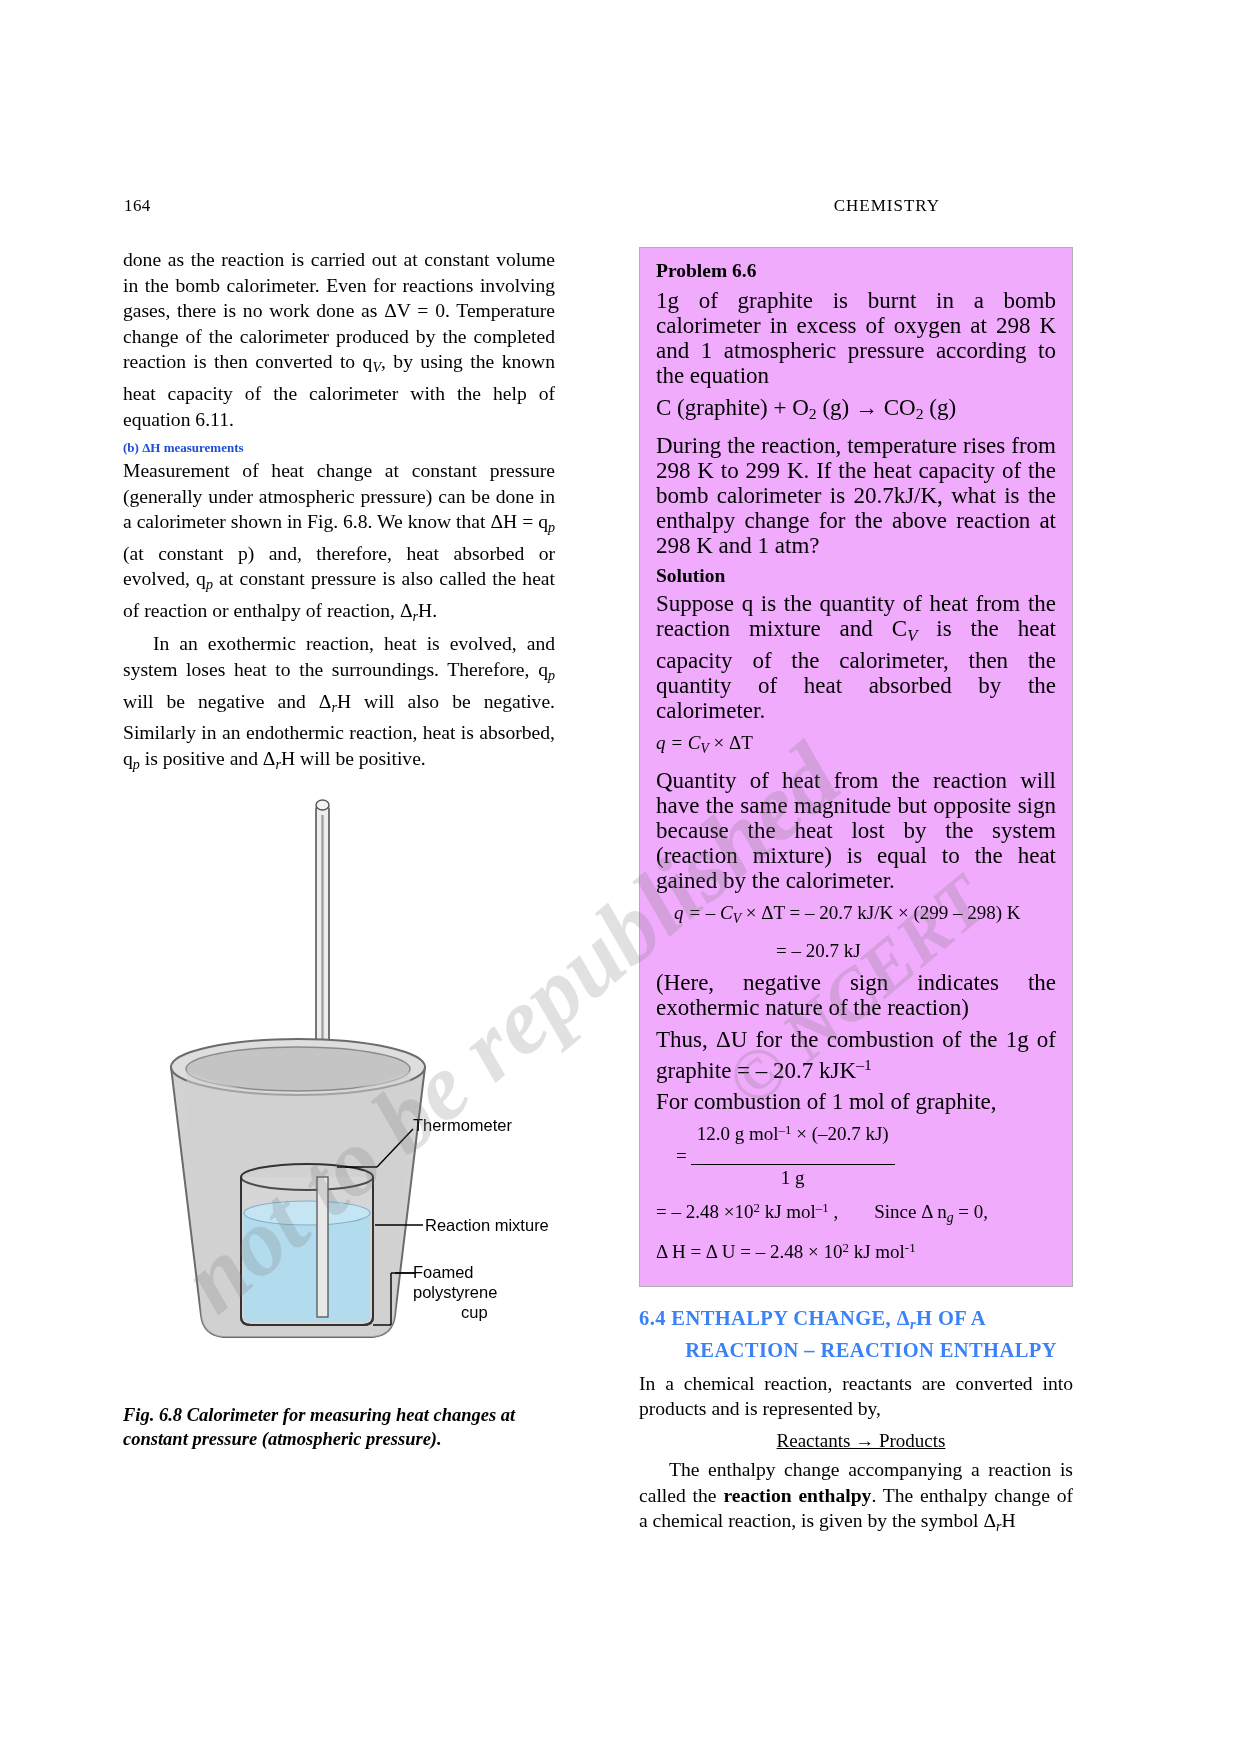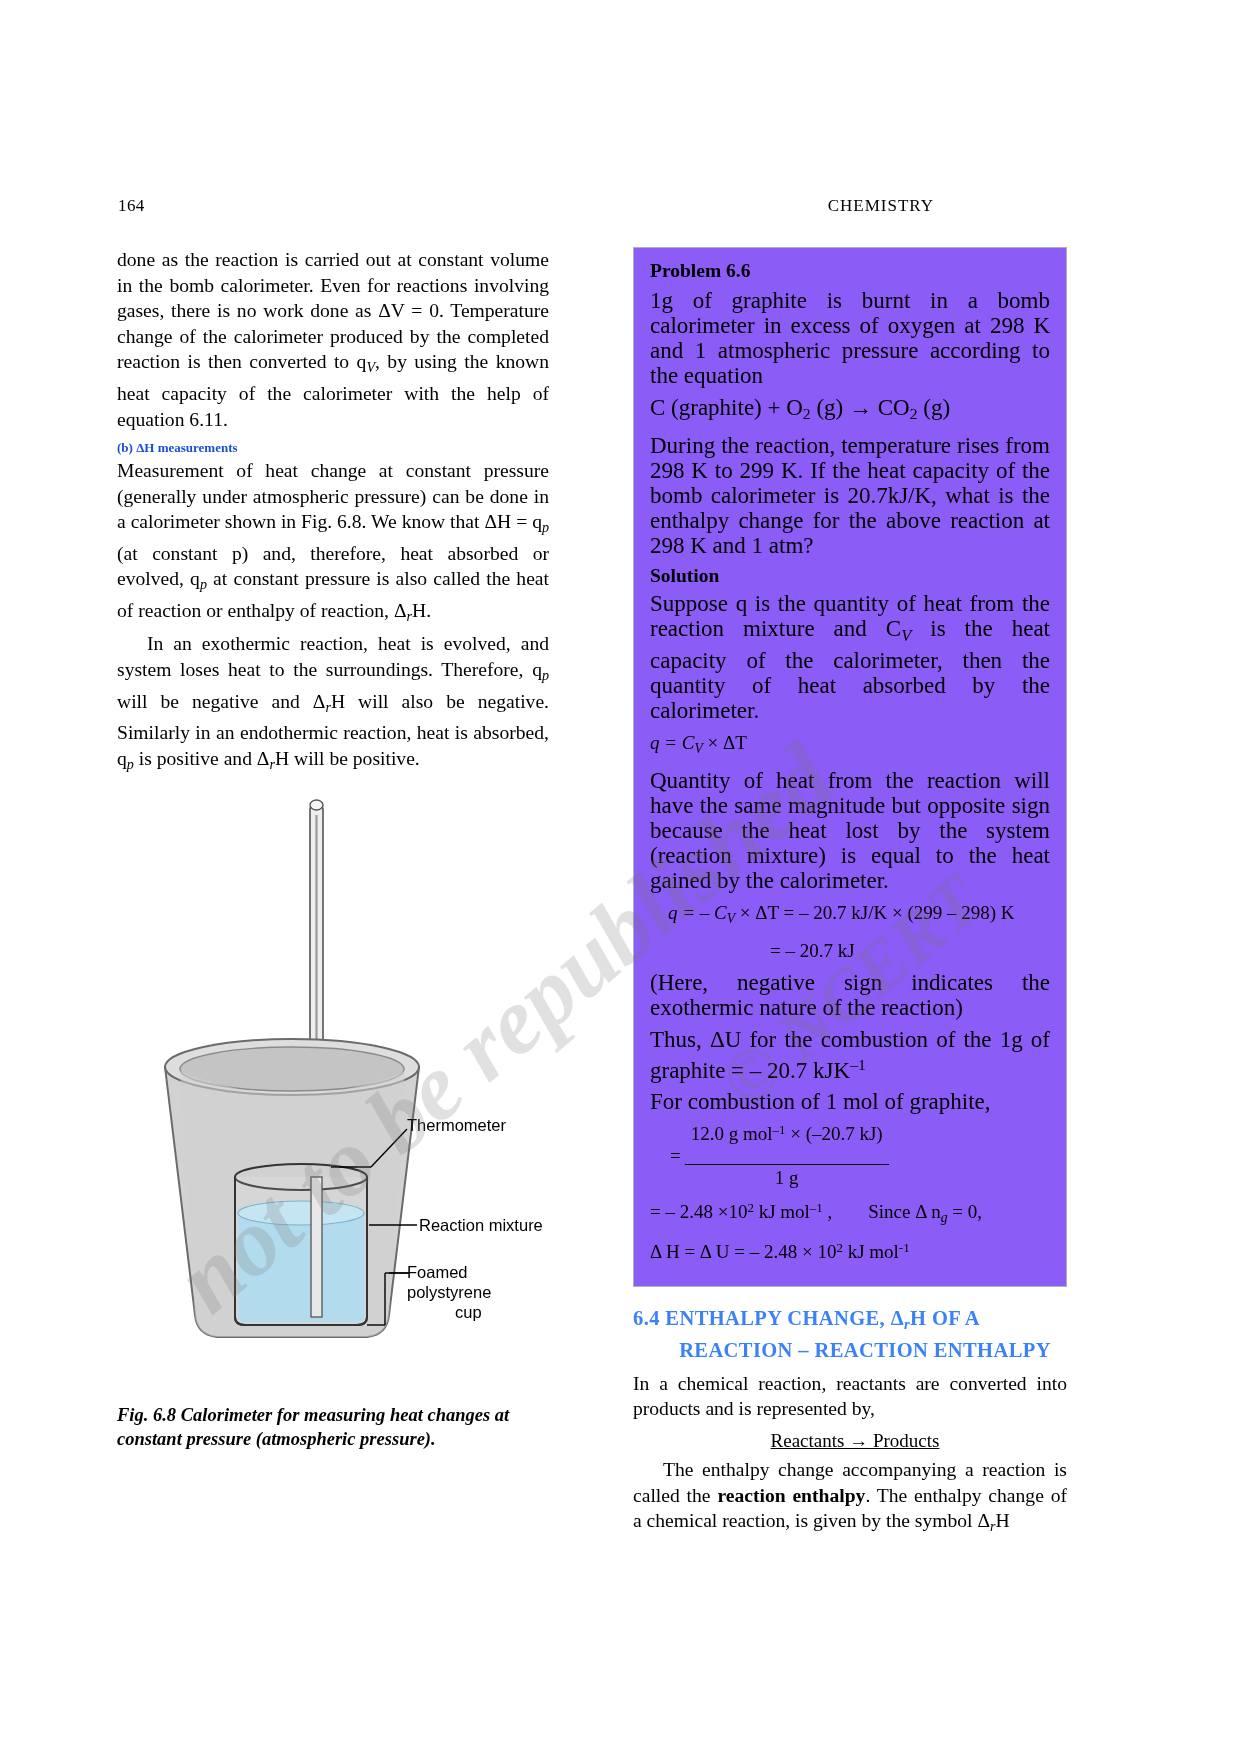--- a/index.html
+++ b/index.html
@@ -10,21 +10,21 @@
   body {
     width: 1240px;
     height: 1755px;
     position: relative;
     font-family: "Liberation Serif", serif;
     color: #000;
     overflow: hidden;
   }
   .page {
     position: absolute;
-    left: 5px; top: 0;
+    left: 11px; top: 0;
     width: 1047px;
     height: 1755px;
   }
   
   .hdr {
     position: absolute;
     top: 196px;
     font-family: "Liberation Serif", serif;
     font-size: 17px;
     letter-spacing: 0.4px;
@@ -62,21 +62,21 @@
     margin: 8px 0 2px 0;
   }
 
   i { font-style: italic; }
   .sm { font-size: 0.72em; }
   sub { font-size: 0.68em; vertical-align: -0.28em; }
   sup { font-size: 0.68em; vertical-align: 0.5em; }
 
   
   .problem-box {
-    background: #8b5cf6;
+    background: #f0abfc;
     border: 1px solid #b0b0b0;
     padding: 12px 16px 14px 16px;
     box-sizing: border-box;
     width: 434px;
   }
   .problem-title {
     font-weight: bold;
     font-size: 19.5px;
     margin-bottom: 6px;
   }

